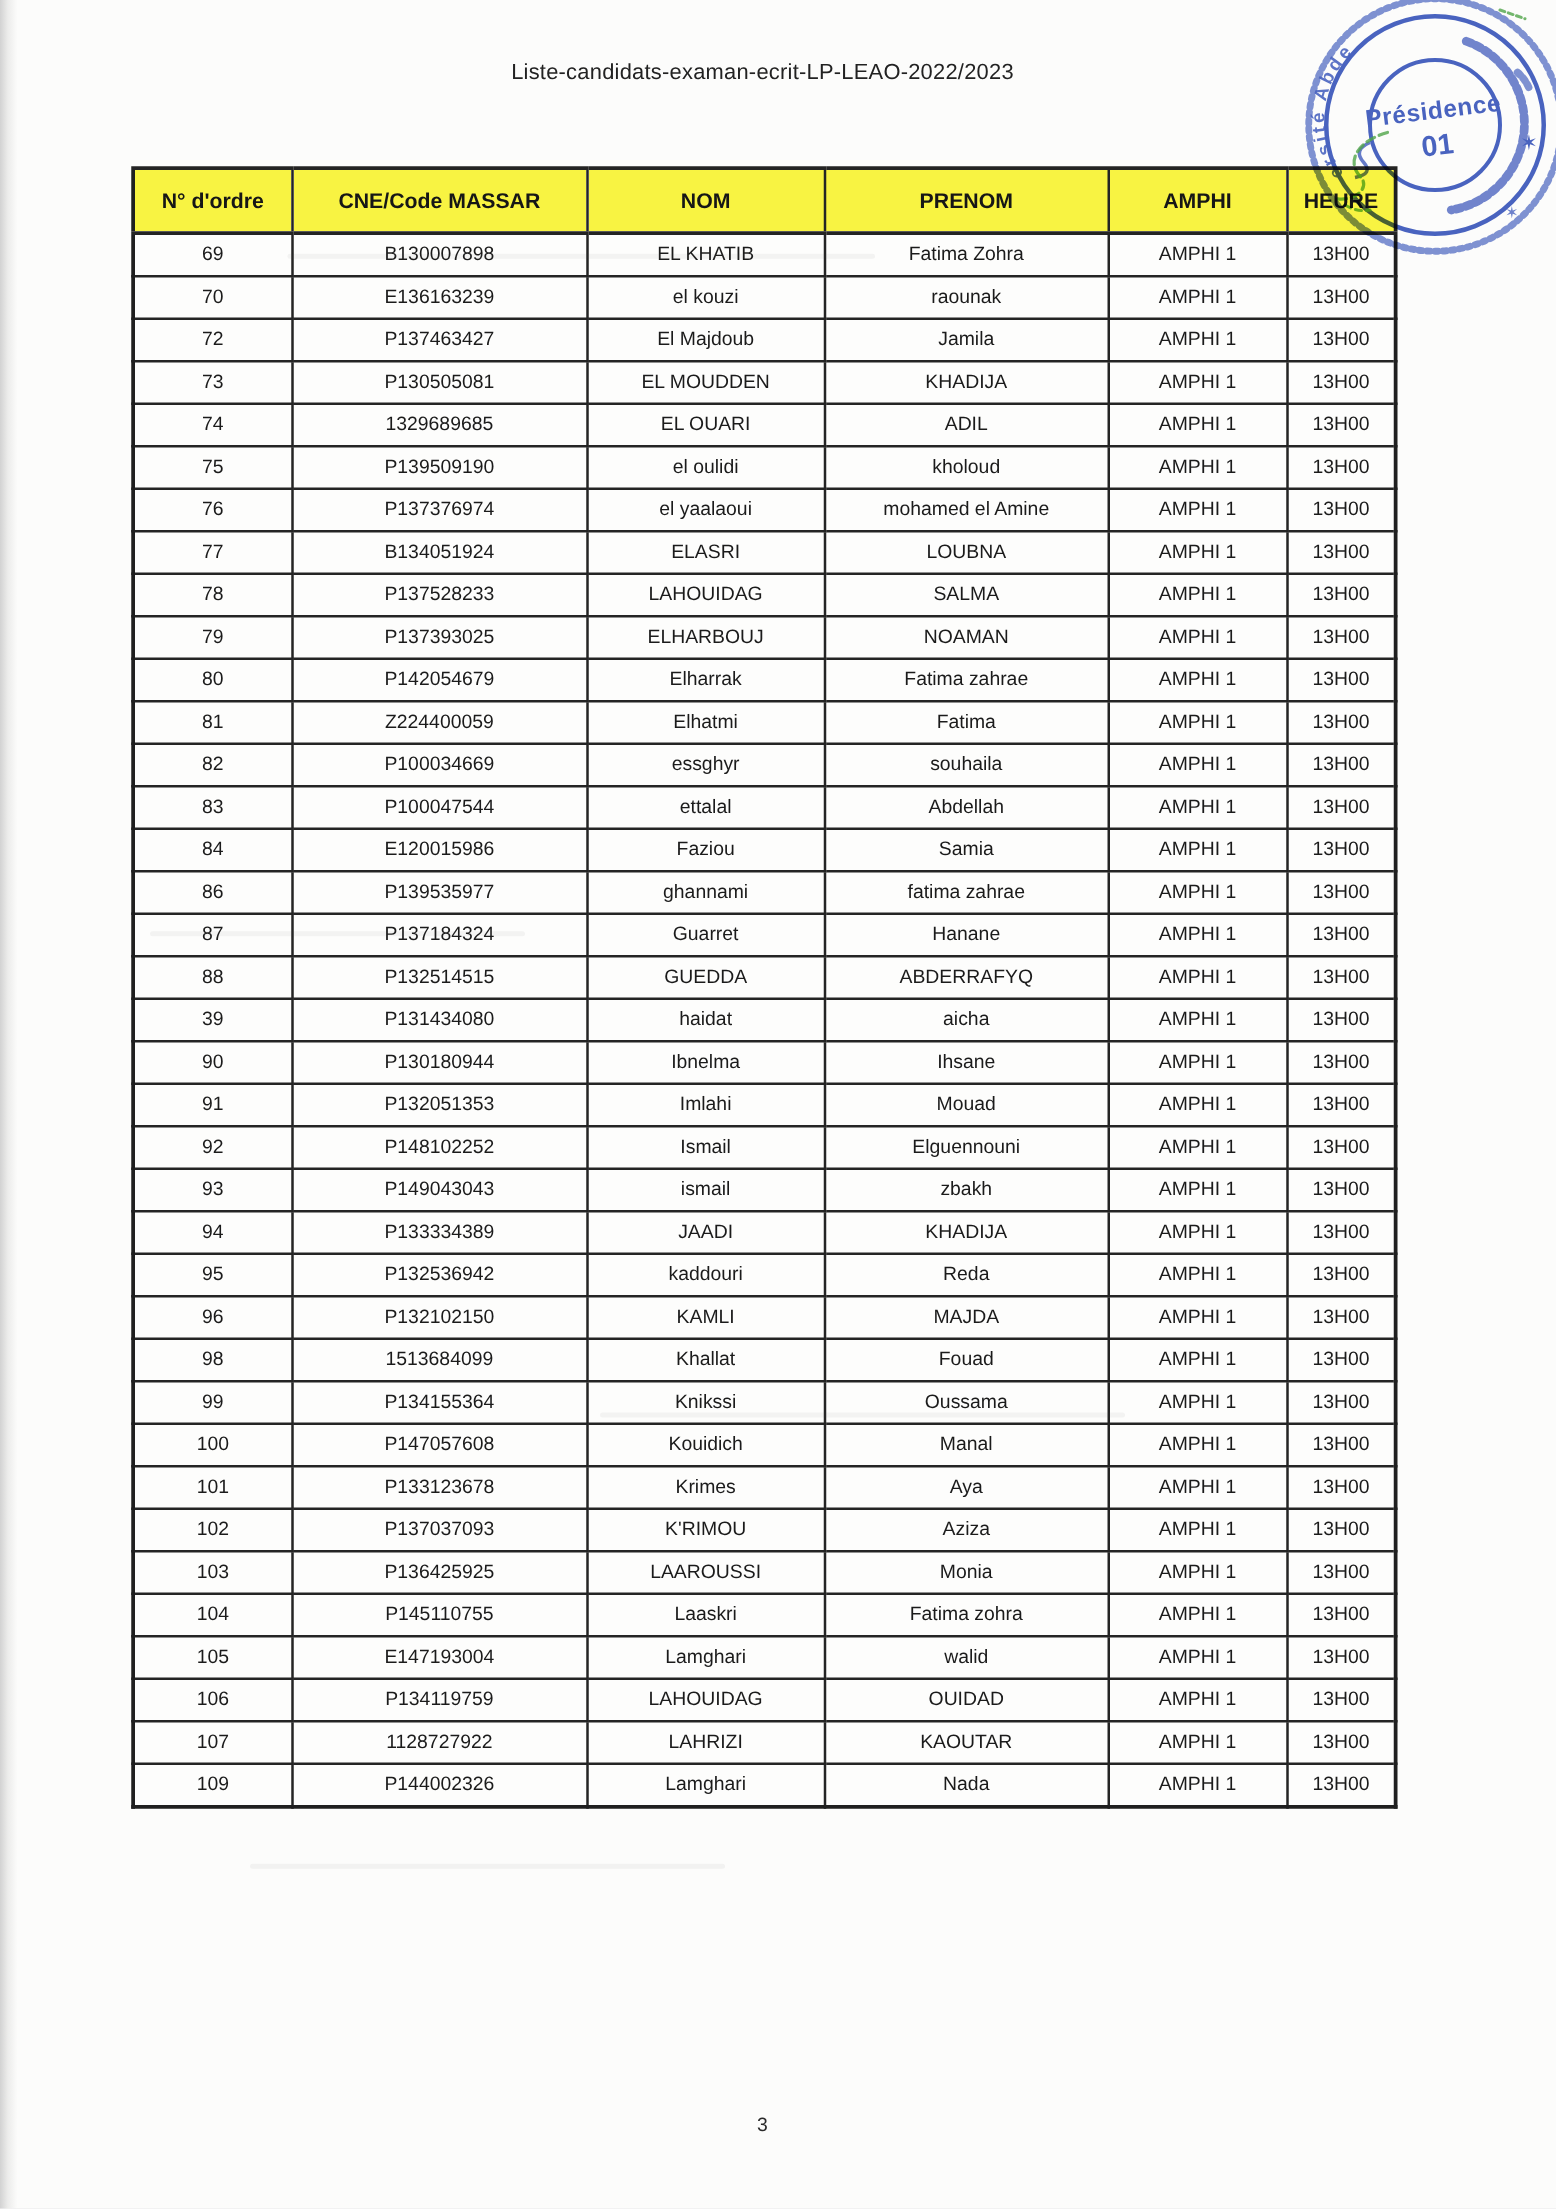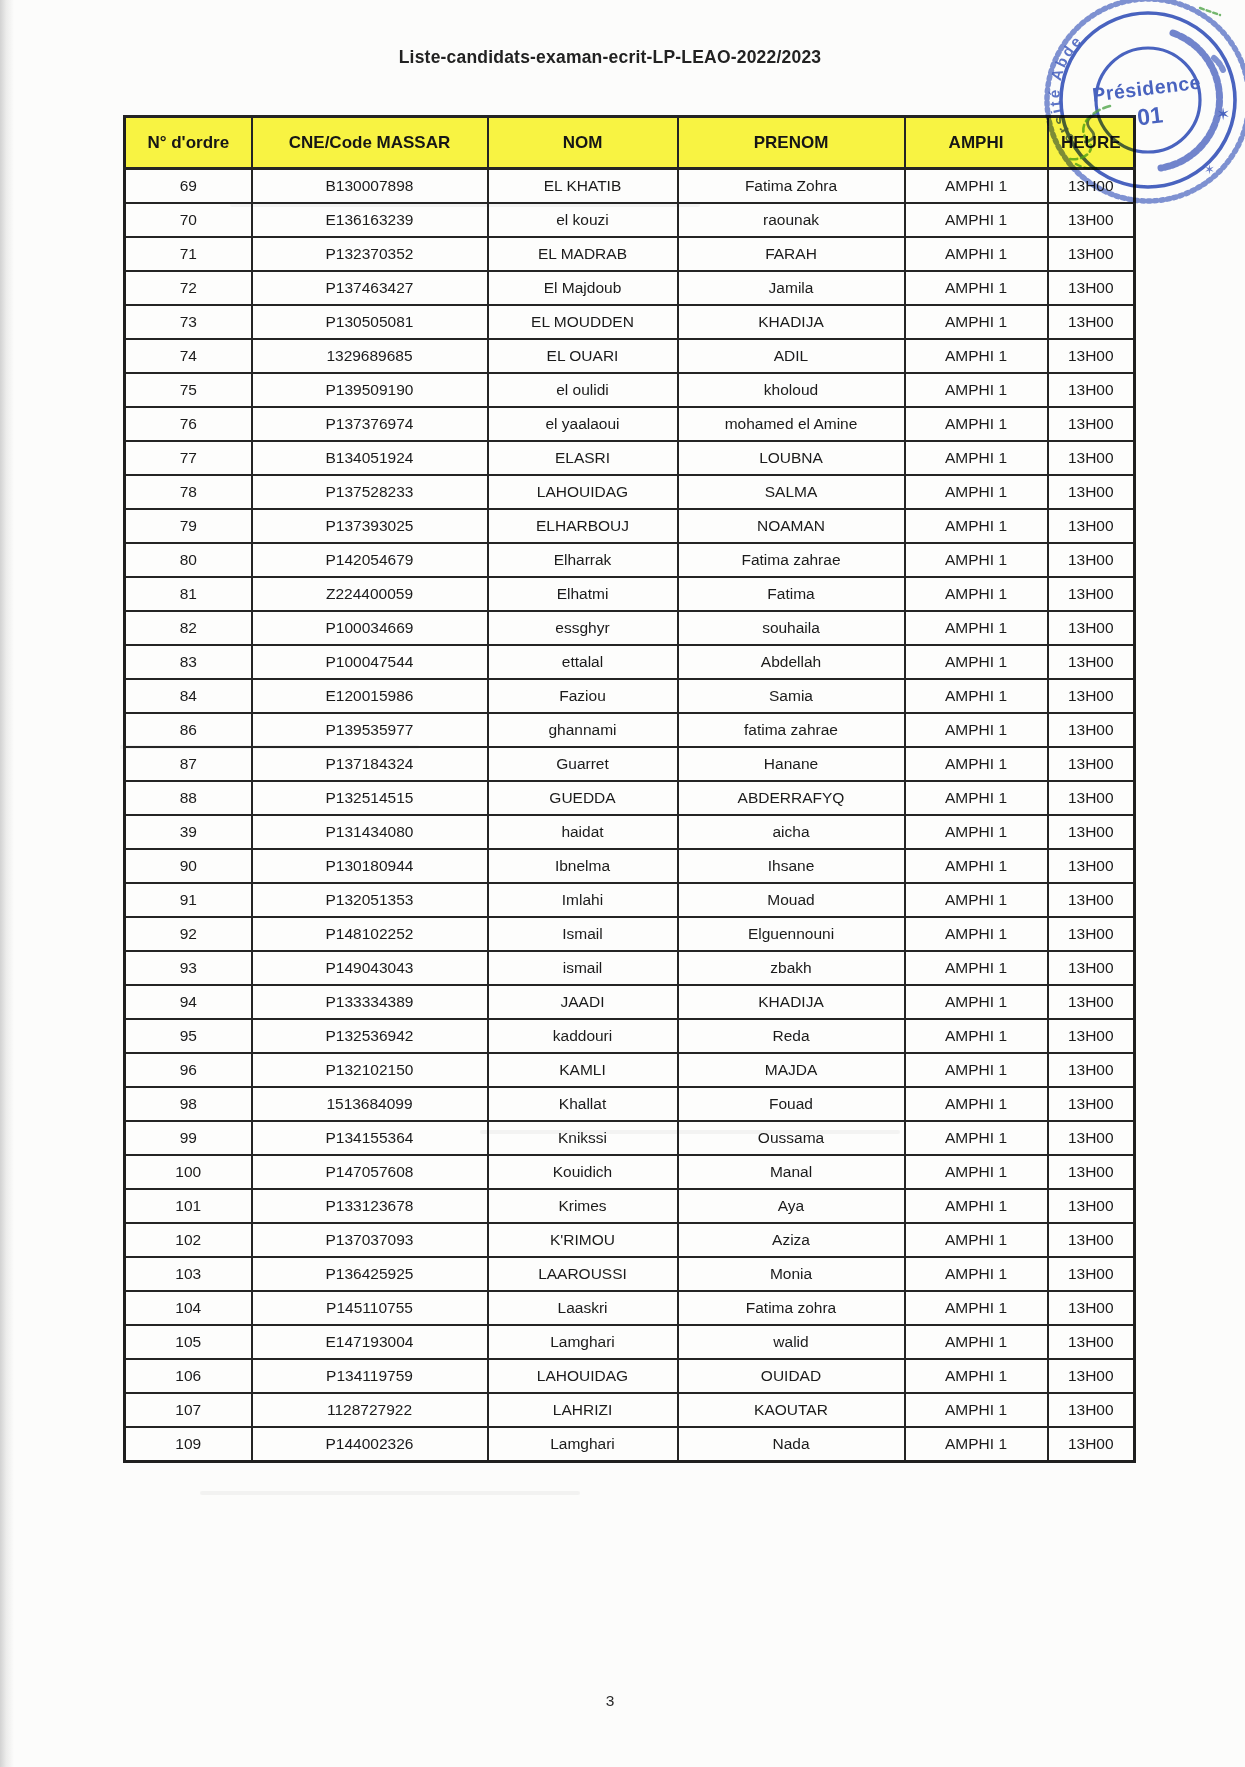--- a/index.html
+++ b/index.html
@@ -12,25 +12,25 @@
     font-family:"Liberation Sans", sans-serif;
     color:#1d1d1d;
   }
   .scan-edge-left{
     position:absolute;left:0;top:0;width:14px;height:100%;
     background:linear-gradient(90deg,#d2d2d2 0,#ececeb 45%,rgba(252,252,251,0) 100%);
     pointer-events:none;
   }
   .doc-title{
     position:absolute;left:105px;top:47px;width:1010px;
-    text-align:center;font-size:17.5px;letter-spacing:.2px;color:#222;font-weight:bold;
+    text-align:center;font-size:17.5px;letter-spacing:.2px;color:#222;
   }
   .sheet-table{
-    position:absolute;left:105px;top:115px;width:1010px;
-    border-collapse:collapse;table-layout:fixed;margin-left:18px;
+    position:absolute;left:105px;top:133px;width:1010px;
+    border-collapse:collapse;table-layout:fixed;
   }
   .sheet-table th,.sheet-table td{
     border:2px solid #242424;
     text-align:center;vertical-align:middle;
     overflow:hidden;white-space:nowrap;
     padding:0;
   }
   .sheet-table th{
     background:#f8f342;
     height:49px;
@@ -103,28 +103,20 @@
         </tr>
         <tr>
           <td>70</td>
           <td>E136163239</td>
           <td>el kouzi</td>
           <td>raounak</td>
           <td>AMPHI 1</td>
           <td>13H00</td>
         </tr>
         <tr>
-          <td>71</td>
-          <td>P132370352</td>
-          <td>EL MADRAB</td>
-          <td>FARAH</td>
-          <td>AMPHI 1</td>
-          <td>13H00</td>
-        </tr>
-        <tr>
           <td>72</td>
           <td>P137463427</td>
           <td>El Majdoub</td>
           <td>Jamila</td>
           <td>AMPHI 1</td>
           <td>13H00</td>
         </tr>
         <tr>
           <td>73</td>
           <td>P130505081</td>

